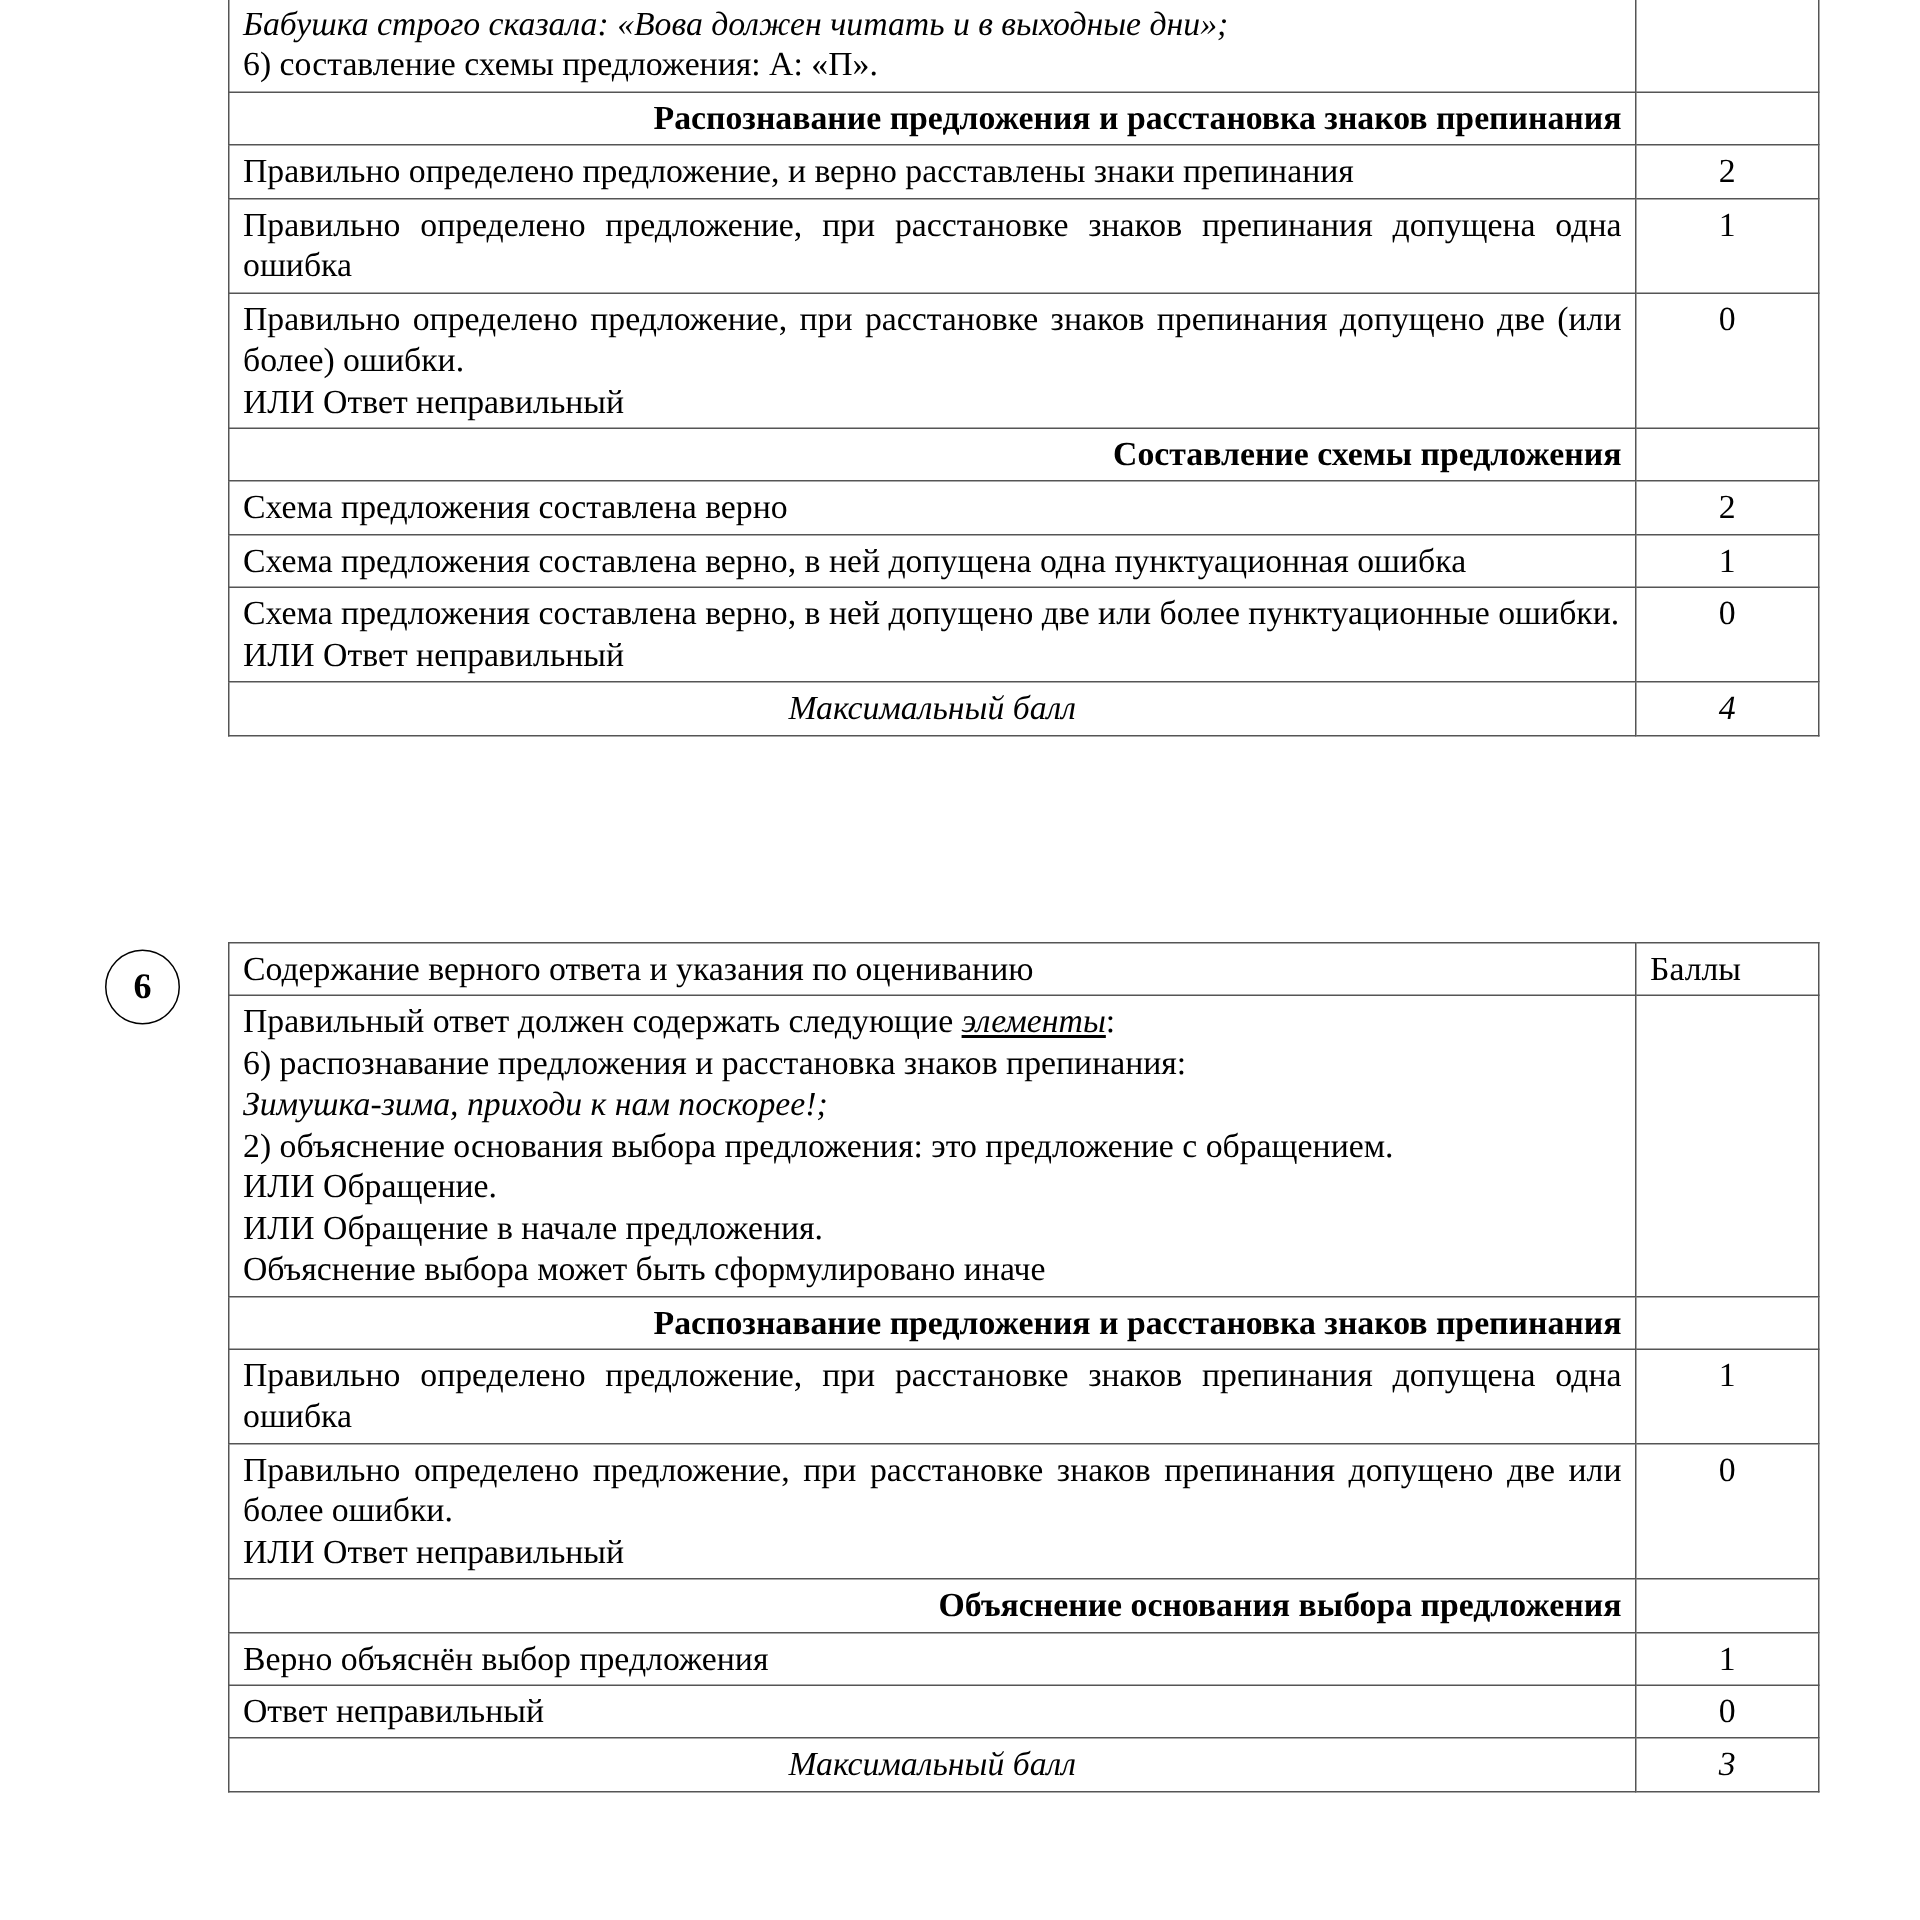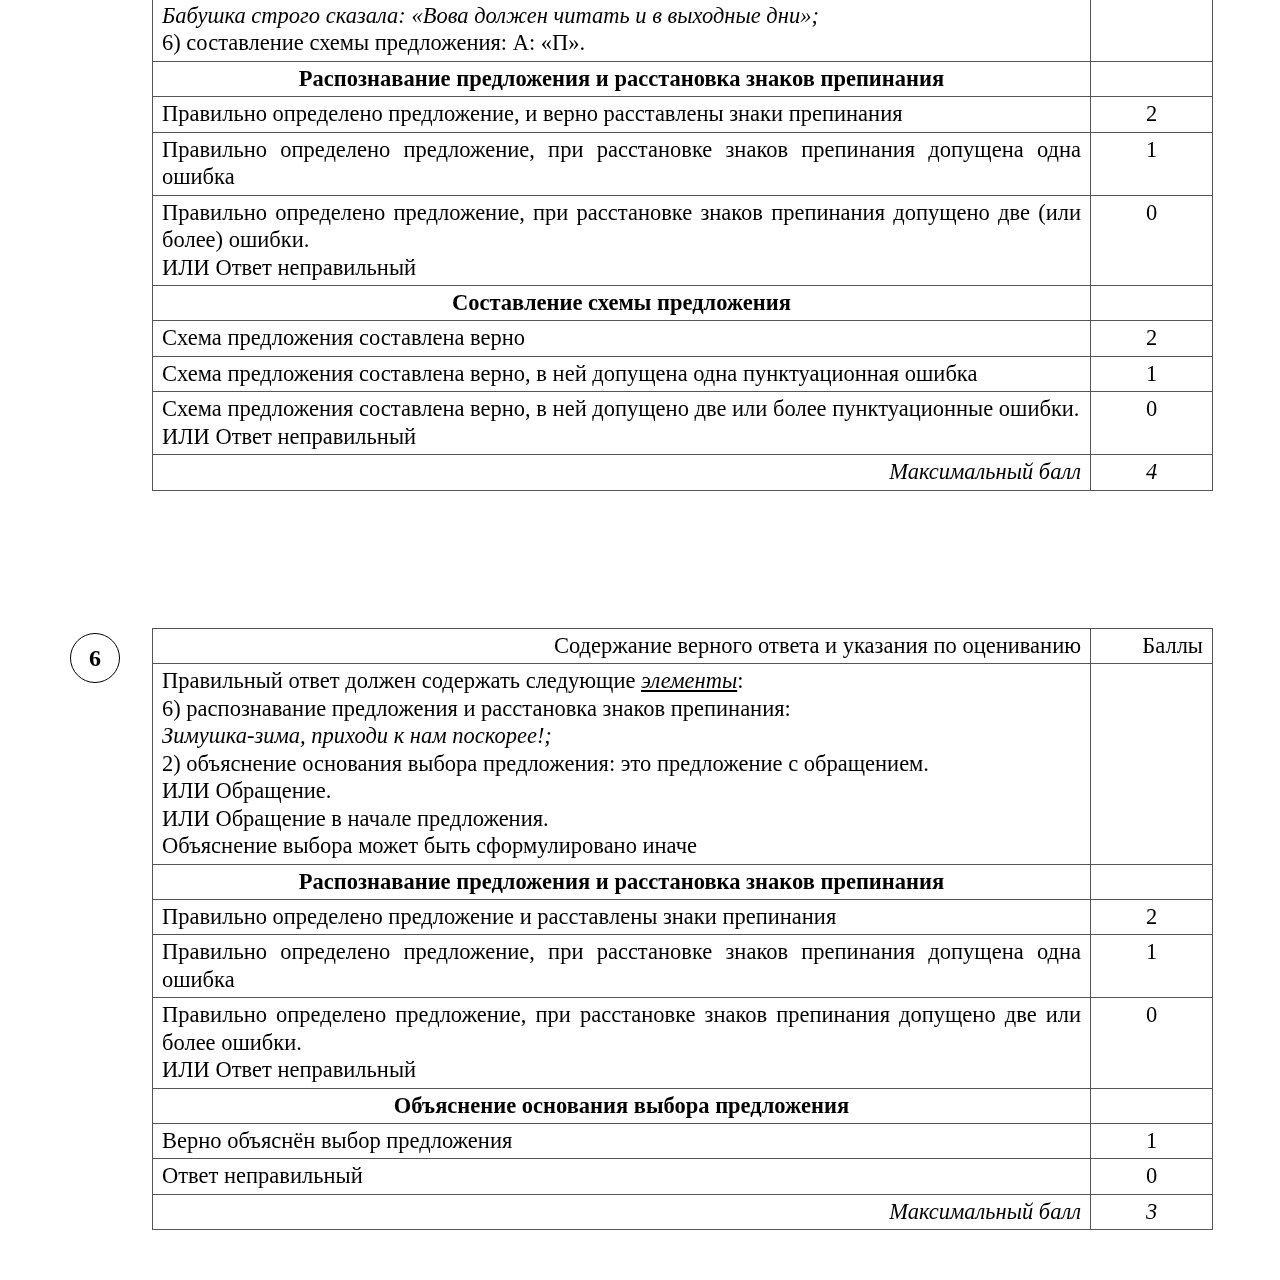--- a/index.html
+++ b/index.html
@@ -37,32 +37,32 @@
     line-height: 1.22;
     font-weight: normal;
   }
   .col-text  { width: 938px; }
   .col-score { width: 122px; }
 
   .cell-text   { text-align: justify; text-justify: inter-word; }
   .cell-score  { text-align: center; }
 
   .hdr {
-    text-align: right;
+    text-align: left;
     font-weight: bold;
     font-size: 23px;
   }
   .section-head {
     font-weight: bold;
-    text-align: center;
+    text-align: right;
   }
   .ital { font-style: italic; }
   .underline { text-decoration: underline; font-style: italic; }
   .maxrow-label {
-    text-align: right;
+    text-align: center;
     font-style: italic;
   }
   .maxrow-score {
     text-align: center;
     font-style: italic;
   }
 
   
   #table-1 { left: 152px; top: -2px; }
   
@@ -190,26 +190,20 @@
           <td class="cell-score"></td>
         </tr>
         <tr>
           <td class="section-head">
             <span class="line" style="font-weight: bold;">Распознавание предложения и расстановка знаков препинания</span>
           </td>
           <td class="cell-score"></td>
         </tr>
         <tr>
           <td class="cell-text">
-            <span class="line">Правильно определено предложение и расставлены знаки препинания</span>
-          </td>
-          <td class="cell-score">2</td>
-        </tr>
-        <tr>
-          <td class="cell-text">
             <span class="line">Правильно определено предложение, при расстановке знаков препинания допущена одна ошибка</span>
           </td>
           <td class="cell-score">1</td>
         </tr>
         <tr>
           <td class="cell-text">
             <span class="line">Правильно определено предложение, при расстановке знаков препинания допущено две или более ошибки.</span>
             <span class="line">ИЛИ Ответ неправильный</span>
           </td>
           <td class="cell-score">0</td>

